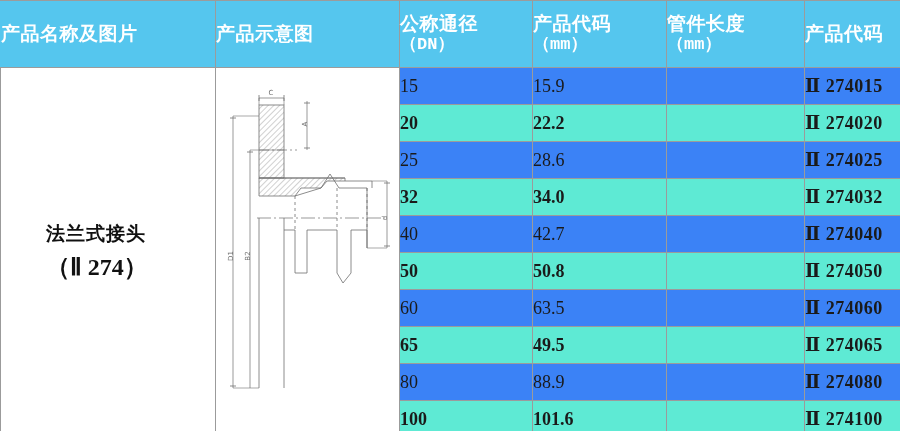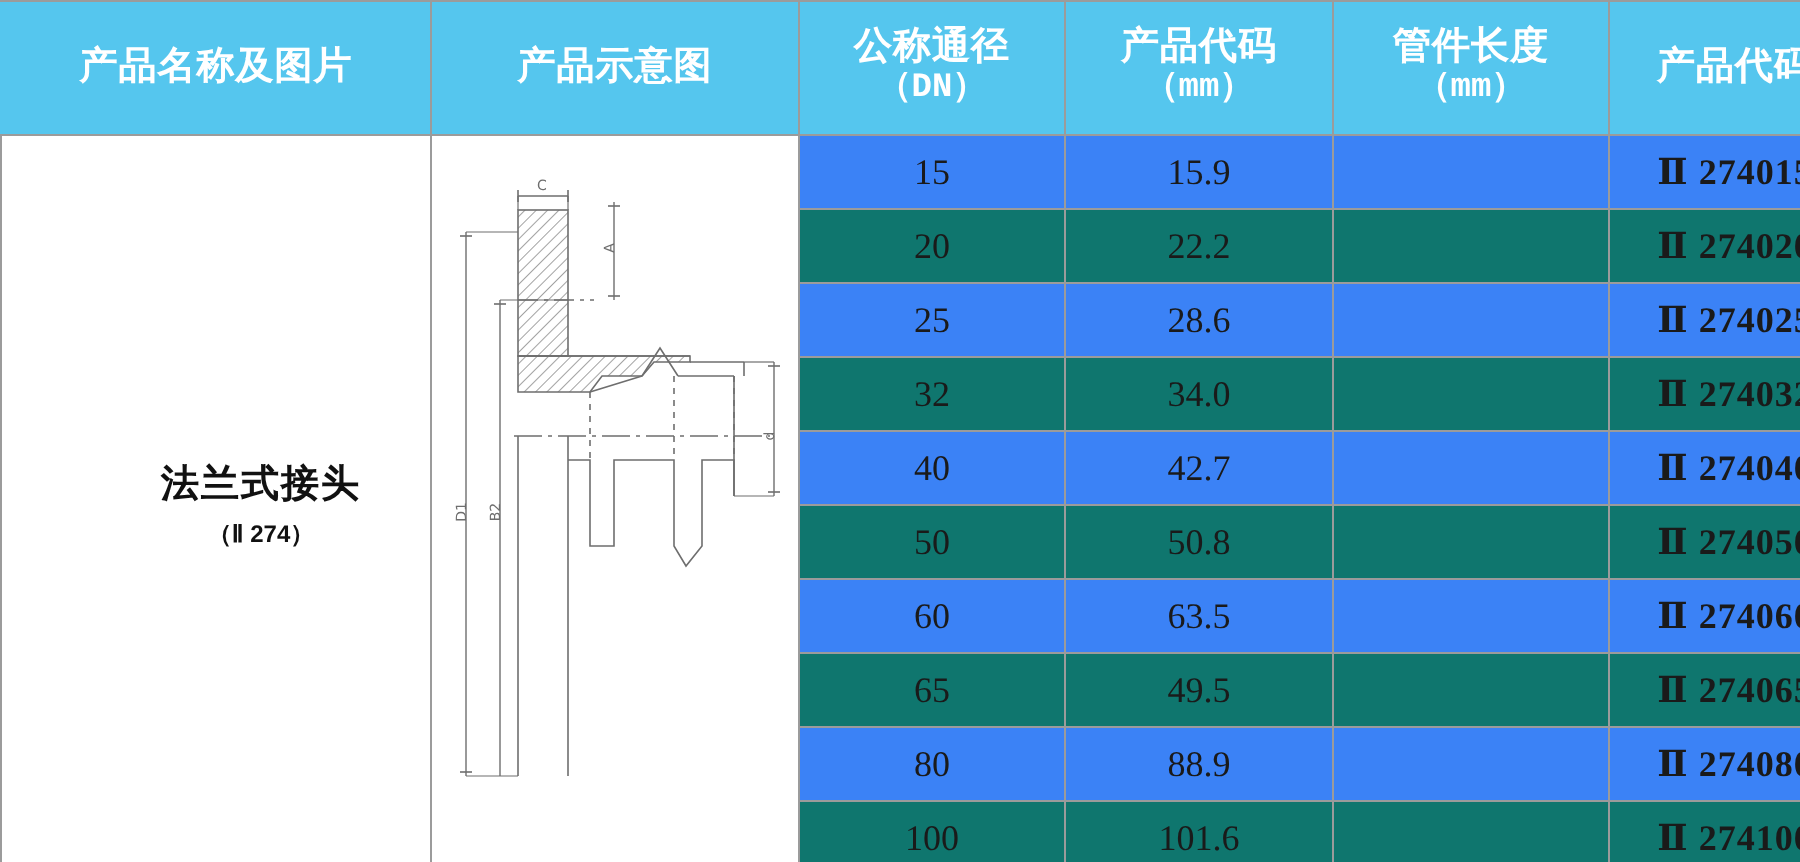--- a/index.html
+++ b/index.html
@@ -27,21 +27,21 @@
     table-layout: fixed;
     width: 900px;
     height: 431px;
   }
 
   table.spec-table th,
   table.spec-table td {
     border: 1px solid #9b9b9b;
     padding: 0;
     margin: 0;
-    text-align: center;
+    text-align: left;
     vertical-align: middle;
   }
 
   
   thead th {
     background: #55c6ee;
     color: #ffffff;
     height: 66px;
     font-family: "Liberation Sans", "DejaVu Sans", sans-serif;
     font-weight: bold;
@@ -74,42 +74,42 @@
   col.c-len    { width: 138px; }
   col.c-code   { width: 126px; }
 
   
   tbody td {
     height: 36px;
     font-size: 18px;
     color: #1a1a1a;
     background: #3b82f6;
   }
-  tbody tr.alt td { background: #0f766e; }
+  tbody tr.alt td { background: #5eead4; font-weight: bold; }
 
   td.name-cell,
   td.draw-cell {
     background: #ffffff !important;
     border-color: #9b9b9b;
   }
 
   .name-wrap {
     font-family: "Liberation Sans", "DejaVu Sans", sans-serif;
     font-weight: bold;
     font-size: 19px;
     color: #111111;
     line-height: 1.5;
     letter-spacing: 1px;
     margin-left: 45px;
   }
   .name-sub {
     display: block;
-    font-family: Liberation Sans, sans-serif;
-    font-weight: bold;
-    font-size: 12px;
+    font-family: Liberation Serif, serif;
+    font-weight: bold;
+    font-size: 24px;
     letter-spacing: 0px;
   }
 
   td.code-cell {
     font-weight: bold;
     font-size: 18px;
     letter-spacing: 0.5px;
   }
 
   

